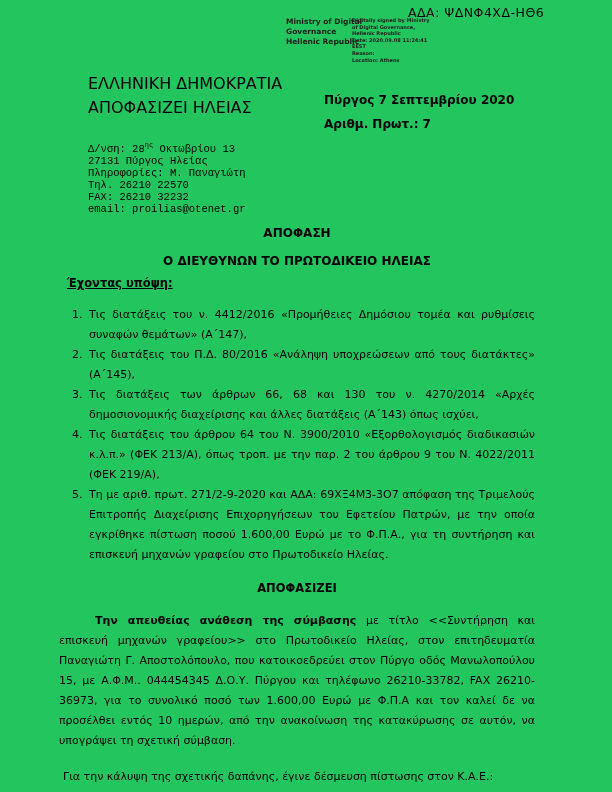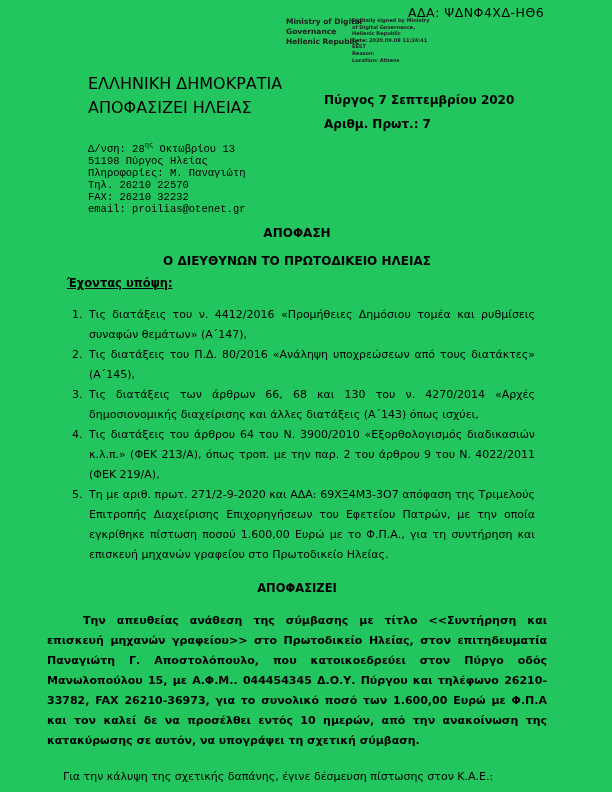--- a/index.html
+++ b/index.html
@@ -23,21 +23,21 @@
   .contact-block { position:absolute; top:139px; left:88px; font-size:10.5px; line-height:12px;font-family:Liberation Mono, monospace; }
   .contact-block sup { font-size:7px; }
 
   .body-content { position:absolute; top:216px; left:47px; width:500px; font-size:11px; line-height:20px; }
   .doc-title    { text-align:center; font-weight:bold; font-size:12px; margin:7px; line-height:21px; }
   .doc-subtitle { text-align:center; font-weight:bold; font-size:12px; margin:0 0 1px 0; line-height:21px; }
   .preamble     { font-weight:bold; font-size:11.5px; margin:0 0 2px 20px; line-height:20px;text-decoration:underline; }
   ol.considerations { margin:12px; padding:0 0 0 27px; text-align:justify; }
   ol.considerations li { margin:0; padding-left:3px; }
   .decision-heading { text-align:center; font-weight:bold; font-size:11.5px; margin:13px 0; line-height:20px; }
-  .decision-paragraph { margin:0; text-align:justify; text-indent:36px;font-weight:bold; }
+  .decision-paragraph { margin:12px; text-align:justify; text-indent:36px; }
   .funding-line { margin:16px; }
   .signoff { text-align:center; font-weight:bold; font-size:11.5px; line-height:21px; }
 </style>
 </head>
 <body>
 
 <div class="page">
 
   <div class="ada-line">ΑΔΑ: ΨΔΝΦ4ΧΔ-ΗΘ6</div>
 
@@ -63,21 +63,21 @@
     <div>ΑΠΟΦΑΣΙΖΕΙ ΗΛΕΙΑΣ</div>
   </div>
 
   <div class="date-block">
     <div>Πύργος 7 Σεπτεμβρίου 2020</div>
     <div>Αριθμ. Πρωτ.: 7</div>
   </div>
 
   <div class="contact-block">
     <div><span>Δ/νση: 28</span><sup>ης</sup><span> Οκτωβρίου 13</span></div>
-    <div>51198 Πύργος Ηλείας</div>
+    <div>27131 Πύργος Ηλείας</div>
     <div>Πληροφορίες: Μ. Παναγιώτη</div>
     <div>Τηλ. 26210 22570</div>
     <div>FAX: 26210 32232</div>
     <div>email: proilias@otenet.gr</div>
   </div>
 
   <div class="body-content">
     <p class="doc-title">ΑΠΟΦΑΣΗ</p>
     <p class="doc-subtitle">Ο ΔΙΕΥΘΥΝΩΝ ΤΟ ΠΡΩΤΟΔΙΚΕΙΟ ΗΛΕΙΑΣ</p>
     <p class="preamble">Έχοντας υπόψη:</p>

